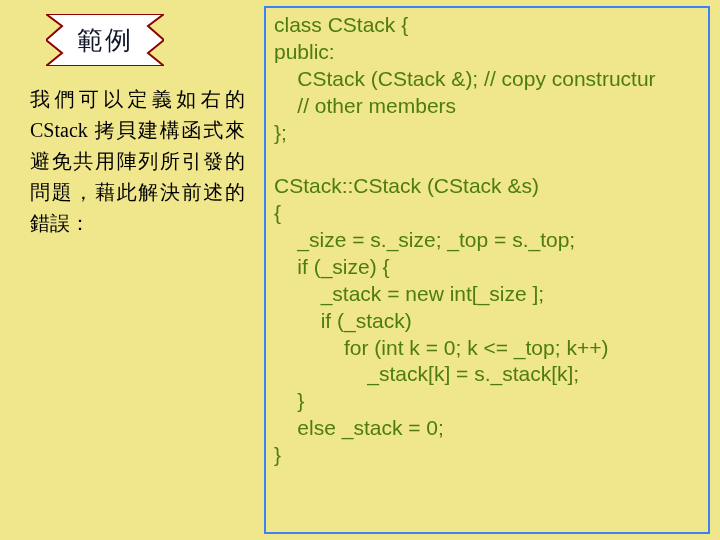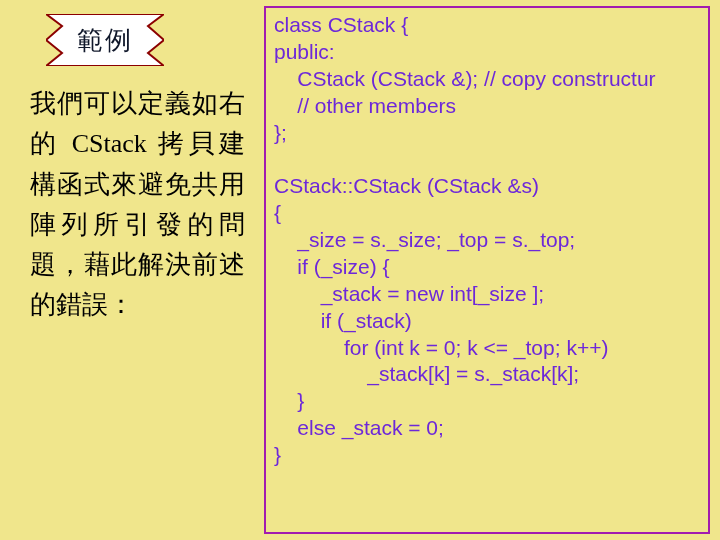--- a/index.html
+++ b/index.html
@@ -32,35 +32,35 @@
       display: flex;
       align-items: center;
       justify-content: center;
       color: #0f172a;
       font-size: 26px;
       font-family: "DFKai-SB","KaiTi","PMingLiU",serif;
       letter-spacing: 2px;
     }
     .desc {
       color: #000;
-      font-size: 26px;
+      font-size: 20px;
       line-height: 1.55;
       font-family: "PMingLiU","MingLiU",serif;
       text-align: justify;
       text-justify: inter-ideograph;
     }
     .code-box {
       position: absolute;
       left: 264px;
       top: 6px;
       width: 446px;
       height: 528px;
-      border: 2px solid #a21caf;
+      border: 2px solid #3b82f6;
       padding: 4px 8px 6px 8px;
-      color: #6d28d9;
+      color: #4d7c0f;
       font-size: 21px;
       line-height: 1.28;
       font-family: "Arial", sans-serif;
       white-space: pre;
       overflow: hidden;
     }
   </style>
 </head>
 <body>
 

